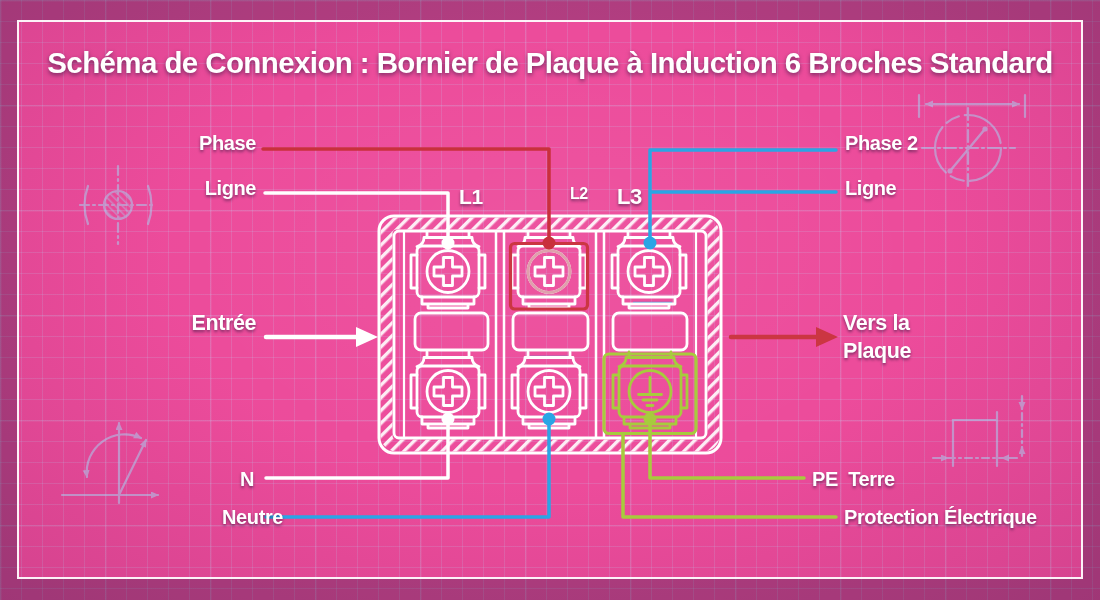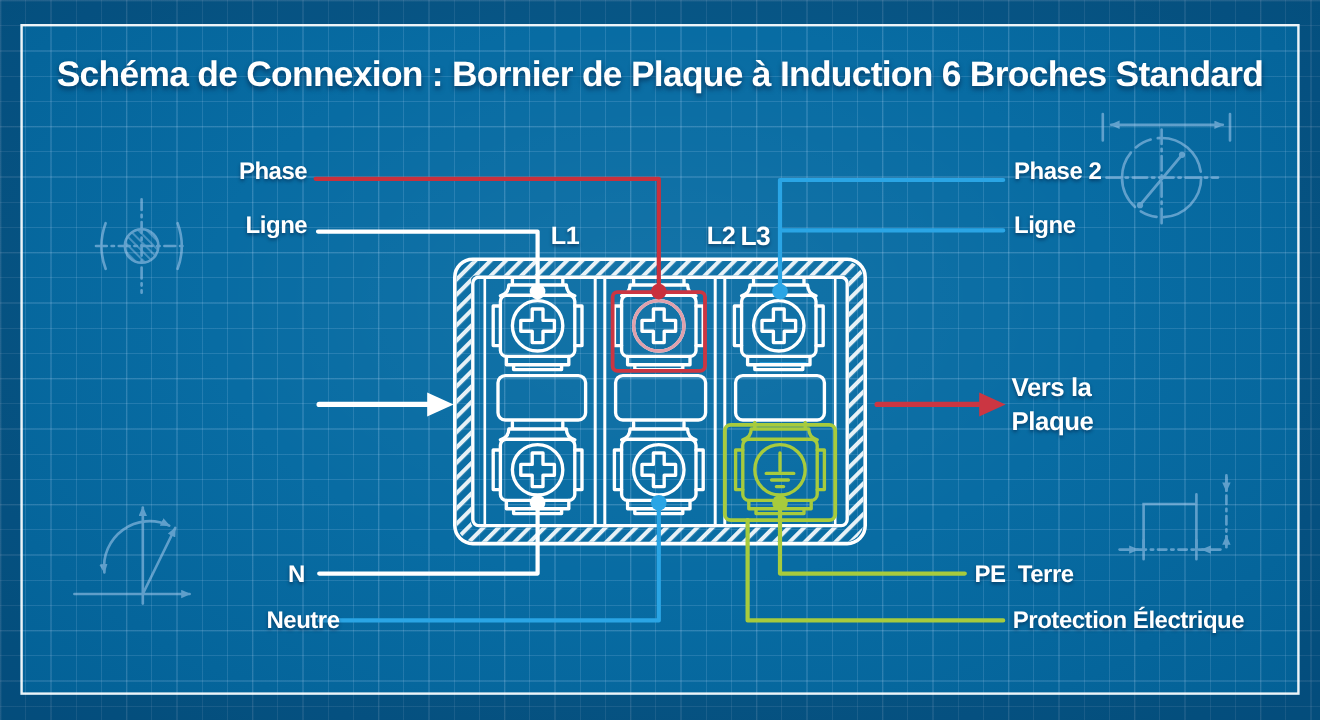--- a/index.html
+++ b/index.html
@@ -1,18 +1,18 @@
 <!DOCTYPE html>
 <html><head>
 <meta charset="utf-8">
 <style>
   html,body{margin:0;padding:0;background:#0c3a6e;}
   #canvas{
     position:relative;width:1100px;height:600px;overflow:hidden;
-    background:#0369a1;
+    background:#ec4899;
     font-family:"Liberation Sans",sans-serif;
   }
   .grid{
     position:absolute;inset:0;
     background-image:
       repeating-linear-gradient(to right, rgba(185,218,252,0.16) 0 1px, transparent 1px 21px),
       repeating-linear-gradient(to bottom, rgba(185,218,252,0.16) 0 1px, transparent 1px 21px),
       repeating-linear-gradient(to right, rgba(205,230,255,0.08) 0 2px, transparent 2px 105px),
       repeating-linear-gradient(to bottom, rgba(205,230,255,0.08) 0 2px, transparent 2px 105px);
   }
@@ -175,24 +175,25 @@
   </svg>
 
   <div id="title">Schéma de Connexion : Bornier de Plaque à Induction 6 Broches Standard</div>
 
   <div class="lbl tr" style="right:844px;top:133px;">Phase</div>
   <div class="lbl tr" style="right:844px;top:178px;">Ligne</div>
   <div class="lbl" style="left:845px;top:133px;">Phase 2</div>
   <div class="lbl" style="left:845px;top:178px;">Ligne</div>
 
   <div class="lbl" style="left:459px;top:186px;font-size:21px;">L1</div>
-  <div class="lbl" style="left:589px;top:186px;font-size:21px;">L2</div>
+  <div class="lbl" style="left:570px;top:186px;font-size:16px;">L2</div>
   <div class="lbl" style="left:617px;top:186px;font-size:22px;">L3</div>
 
   <div class="lbl big tr" style="right:844px;top:309px;">
+    <div>Entrée</div>
   </div>
   <div class="lbl big" style="left:843px;top:309px;">
     <div>Vers la</div>
     <div>Plaque</div>
   </div>
 
   <div class="lbl tr" style="right:846px;top:469px;">N</div>
   <div class="lbl tr" style="right:817px;top:507px;">Neutre</div>
   <div class="lbl pre" style="left:812px;top:469px;">PE  Terre</div>
   <div class="lbl" style="left:844px;top:507px;">Protection Électrique</div>

